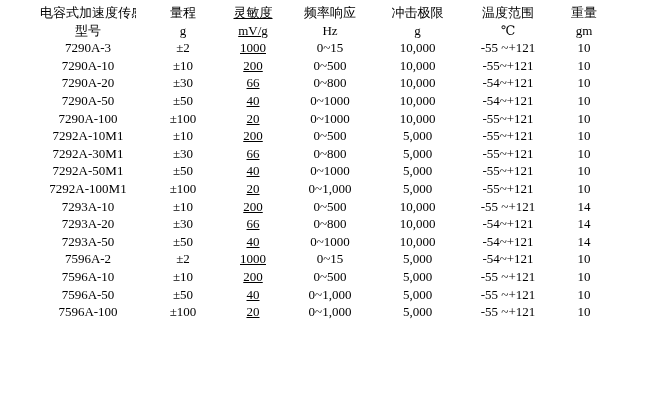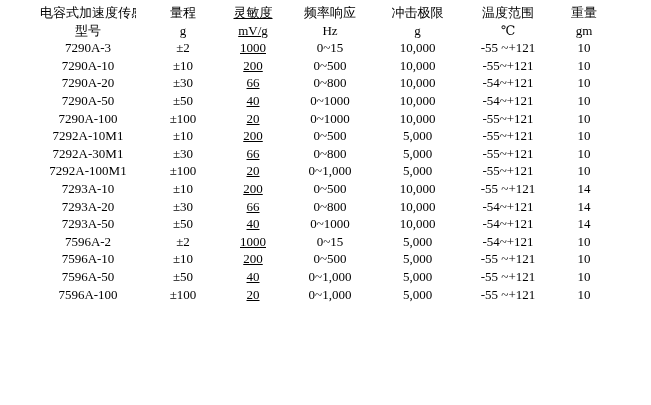--- a/index.html
+++ b/index.html
@@ -149,20 +149,29 @@
   <tr>
     <td>7292A-30M1</td>
     <td>±30</td>
     <td>66</td>
     <td>0~800</td>
     <td>5,000</td>
     <td>-55~+121</td>
     <td>10</td>
   </tr>
 
+  <tr>
+    <td>7292A-50M1</td>
+    <td>±50</td>
+    <td>40</td>
+    <td>0~1000</td>
+    <td>5,000</td>
+    <td>-55~+121</td>
+    <td>10</td>
+  </tr>
 
   <tr>
     <td>7292A-100M1</td>
     <td>±100</td>
     <td>20</td>
     <td>0~1,000</td>
     <td>5,000</td>
     <td>-55~+121</td>
     <td>10</td>
   </tr>

